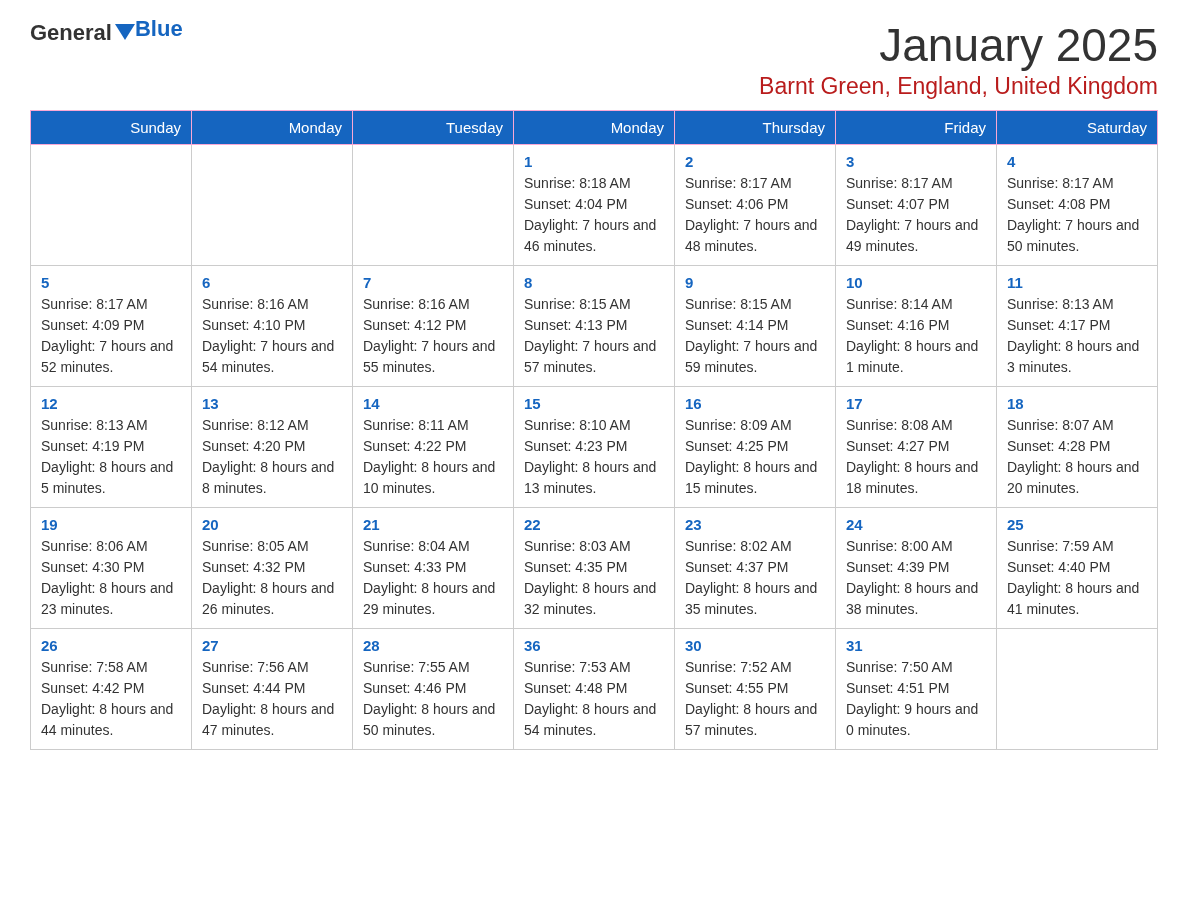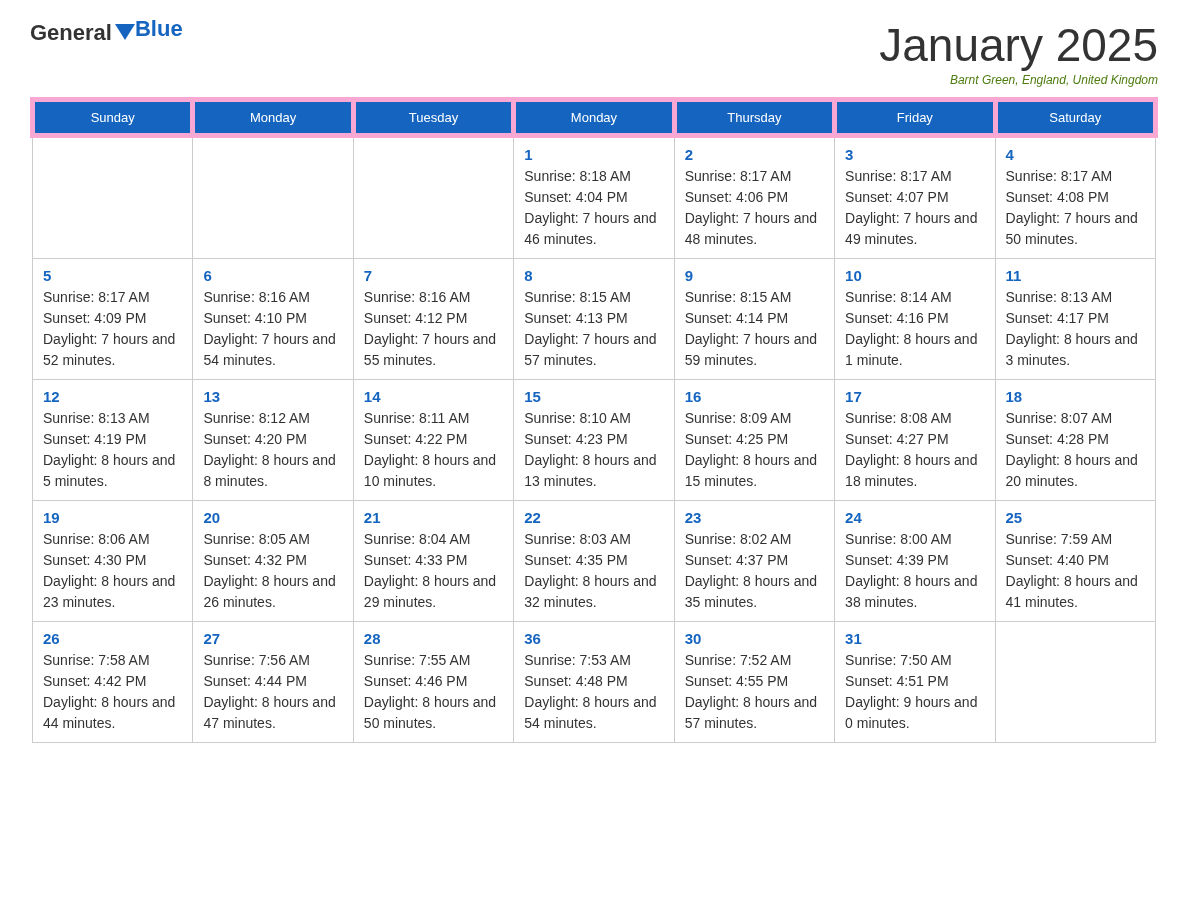--- a/index.html
+++ b/index.html
@@ -34,38 +34,37 @@
     .title-area {
       text-align: right;
     }
     .month-title {
       font-size: 46px;
       font-weight: normal;
       color: #333;
       line-height: 1.1;
     }
     .location {
-      font-size: 12px;
-      color: #4d7c0f;
+      font-size: 23px;
+      color: #b91c1c;
       margin-top: 2px;
-      font-style: italic;
     }
     .calendar-table {
       width: 100%;
       border-collapse: collapse;
       margin-top: 10px;
     }
     .calendar-table thead tr th {
       background-color: #1565C0;
       color: #fff;
-      font-size: 13px;
+      font-size: 15px;
       font-weight: normal;
       padding: 8px 10px;
-      text-align: center;
-      border: 5px solid #f9a8d4;
+      text-align: right;
+      border: 1px solid #f9a8d4;
     }
     .calendar-table tbody tr td {
       vertical-align: top;
       padding: 8px 10px;
       border: 1px solid #ccc;
       font-size: 12.5px;
       color: #333;
       width: 14.28%;
       min-height: 90px;
       height: 110px;

